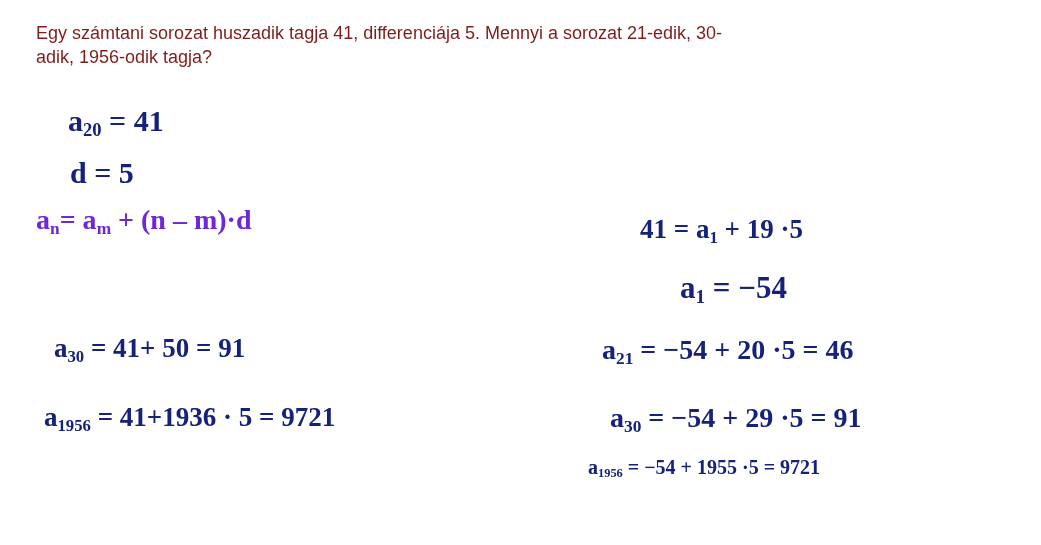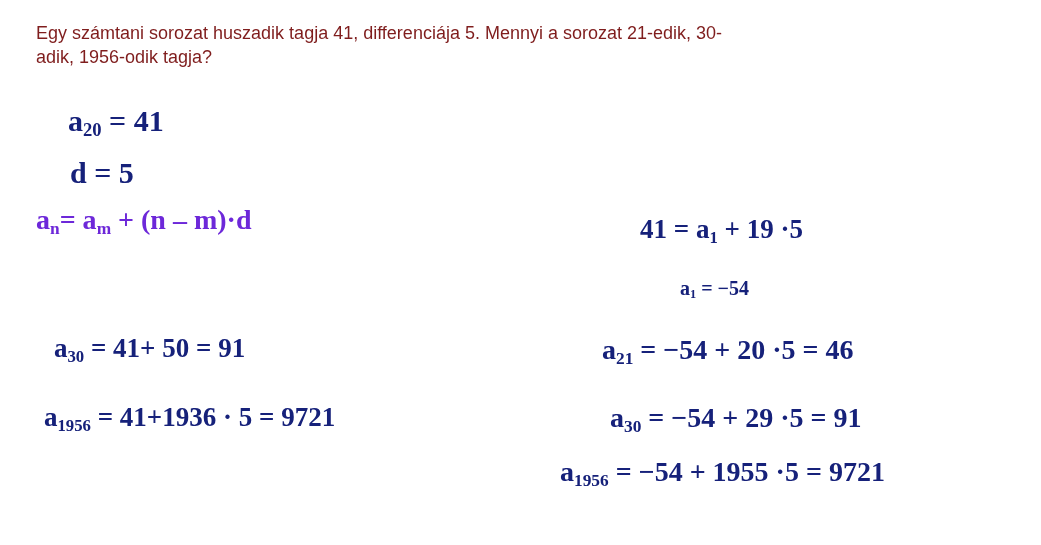--- a/index.html
+++ b/index.html
@@ -51,24 +51,24 @@
   #a20       { left: 68px;  top: 104px; font-size: 30px; }
   #d         { left: 70px;  top: 156px; font-size: 30px; }
   #formula-m { left: 36px;  top: 204px; font-size: 28px; }
   #a21-left  { left: 54px;  top: 274px; font-size: 27px; }
   #a30-left  { left: 54px;  top: 333px; font-size: 27px; }
   #a1956-left{ left: 44px;  top: 402px; font-size: 27px; }
 
   
   #formula-n { left: 618px; top: 138px; font-size: 26px; }
   #eq41      { left: 640px; top: 214px; font-size: 27px; }
-  #a1        { left: 680px; top: 277px; font-size: 20px; text-align: right; }
+  #a1        { left: 680px; top: 270px; font-size: 31px; text-align: right; }
   #a21-right { left: 602px; top: 334px; font-size: 28px; }
   #a30-right { left: 610px; top: 402px; font-size: 28px; }
-  #a1956-right{ left: 560px; top: 456px; font-size: 28px; }
+  #a1956-right{ left: 588px; top: 456px; font-size: 20px; }
 </style>
 </head>
 <body>
 
 <div class="slide">
 
   <div class="prompt">Egy számtani sorozat huszadik tagja 41, differenciája 5. Mennyi a sorozat 21-edik, 30-adik, 1956-odik tagja?</div>
 
   <div class="item navy" id="a20">
     <span>a</span><sub>20</sub><span> = 41</span>

